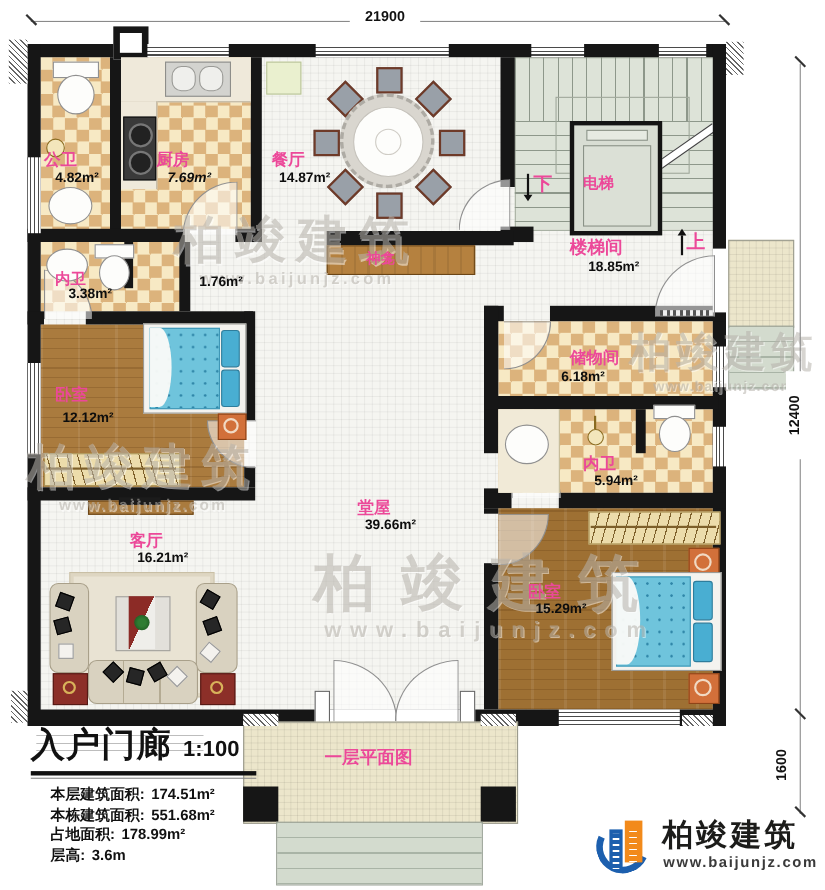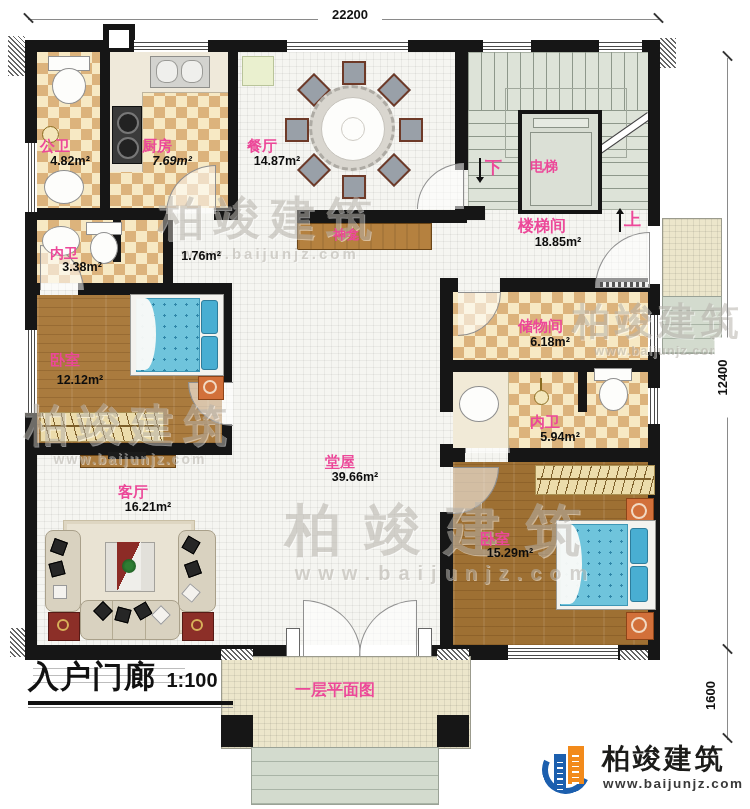--- a/index.html
+++ b/index.html
@@ -255,56 +255,62 @@
   <div class="rname" style="left:530px;top:158px;width:60px;font-size:14px;">电梯</div>
   <div class="rname" style="left:518px;top:218px;width:80px;font-size:16px;">楼梯间</div>
   <div class="rarea" style="left:520px;top:236px;width:76px;">18.85m²</div>
   <div class="rname" style="left:50px;top:245px;width:60px;font-size:14px;">内卫</div>
   <div class="rarea" style="left:52px;top:261px;width:60px;">3.38m²</div>
   <div class="rname" style="left:333px;top:228px;width:60px;font-size:13px;line-height:14px;">神龛</div>
   <div class="rarea" style="left:170px;top:250px;width:62px;">1.76m²</div>
   <div class="rname" style="left:50px;top:352px;width:60px;">卧室</div>
   <div class="rarea" style="left:42px;top:374px;width:76px;">12.12m²</div>
   <div class="rname" style="left:518px;top:318px;width:80px;">储物间</div>
-  <div class="rarea" style="left:514px;top:336px;width:72px;">6.18m²</div>
+  <div class="rarea" style="left:494px;top:336px;width:72px;">6.18m²</div>
   <div class="rname" style="left:530px;top:414px;width:60px;">内卫</div>
   <div class="rarea" style="left:525px;top:431px;width:70px;">5.94m²</div>
   <div class="rname" style="left:325px;top:454px;width:60px;">堂屋</div>
   <div class="rarea" style="left:315px;top:471px;width:80px;">39.66m²</div>
   <div class="rname" style="left:118px;top:484px;width:60px;">客厅</div>
   <div class="rarea" style="left:108px;top:501px;width:80px;">16.21m²</div>
   <div class="rname" style="left:480px;top:531px;width:60px;">卧室</div>
   <div class="rarea" style="left:472px;top:547px;width:76px;">15.29m²</div>
   <div class="rname" style="left:295px;top:682px;width:100px;font-size:16px;">一层平面图</div>
 
   <div class="rname" style="left:485px;top:160px;width:20px;font-size:17px;">下</div>
   <div class="abs" style="left:479px;top:158px;width:2px;height:20px;background:#111;"></div>
   <div class="abs" style="left:476px;top:177px;width:0;height:0;border-left:4px solid transparent;border-right:4px solid transparent;border-top:6px solid #111;"></div>
   <div class="rname" style="left:624px;top:212px;width:20px;font-size:17px;">上</div>
   <div class="abs" style="left:619px;top:214px;width:2px;height:18px;background:#111;"></div>
   <div class="abs" style="left:616px;top:208px;width:0;height:0;border-left:4px solid transparent;border-right:4px solid transparent;border-bottom:6px solid #111;"></div>
 
   <div class="dimline" style="left:28px;top:19px;width:632px;height:1px;"></div>
   <div class="tick" style="left:22px;top:17px;"></div>
   <div class="tick" style="left:652px;top:17px;"></div>
-  <div class="dim" style="left:318px;top:7px;width:64px;background:#fff;">22200</div>
+  <div class="dim" style="left:318px;top:7px;width:64px;background:#fff;">21900</div>
   <div class="dimline" style="left:727px;top:58px;width:1px;height:682px;"></div>
   <div class="tick" style="left:721px;top:55px;"></div>
   <div class="tick" style="left:721px;top:648px;"></div>
   <div class="tick" style="left:721px;top:737px;"></div>
   <div class="dim" style="left:682px;top:370px;width:80px;transform:rotate(-90deg);background:#fff;">12400</div>
   <div class="dim" style="left:680px;top:688px;width:60px;transform:rotate(-90deg);background:#fff;">1600</div>
 
   <div class="abs" style="left:28px;top:656px;width:215px;">
     <div style="white-space:nowrap;">
       <span style="font-size:31px;font-weight:bold;color:#111;letter-spacing:1px;">入户门廊</span>
       <span style="font-size:20px;font-weight:bold;color:#111;margin-left:6px;">1:100</span>
     </div>
     <div style="width:205px;height:4px;background:#111;margin-top:3px;"></div>
     <div style="width:205px;height:1px;background:#888;margin-top:2px;"></div>
+    <div style="margin:5px 0 0 18px;">
+      <div class="statrow"><span>本层建筑面积:</span><span class="v">174.51m²</span></div>
+      <div class="statrow"><span>本栋建筑面积:</span><span class="v">551.68m²</span></div>
+      <div class="statrow"><span>占地面积:</span><span class="v">178.99m²</span></div>
+      <div class="statrow"><span>层高:</span><span class="v">3.6m</span></div>
+    </div>
   </div>
 
   <div class="abs" style="left:540px;top:740px;width:210px;height:64px;">
     <div style="position:absolute;left:2px;top:6px;width:48px;height:48px;border:6px solid transparent;border-left-color:#1c5fae;border-bottom-color:#1c5fae;border-radius:50%;transform:rotate(-20deg);box-sizing:border-box;"></div>
     <div style="position:absolute;left:14px;top:14px;width:12px;height:36px;background:#1c5fae;background-image:repeating-linear-gradient(180deg,transparent 0 4px,#fff 4px 5.5px);background-size:6px 100%;background-repeat:no-repeat;background-position:3px 4px;"></div>
     <div style="position:absolute;left:28px;top:6px;width:16px;height:38px;background:#f28a1b;background-image:repeating-linear-gradient(180deg,transparent 0 4px,#fff 4px 5.5px);background-size:7px 100%;background-repeat:no-repeat;background-position:4px 5px;"></div>
     <div style="position:absolute;left:62px;top:0px;width:148px;font-size:28px;font-weight:900;color:#1c1c1a;letter-spacing:3px;white-space:nowrap;">柏竣建筑</div>
     <div style="position:absolute;left:63px;top:36px;width:148px;font-size:13.5px;font-weight:bold;color:#3a3a3a;letter-spacing:1.5px;white-space:nowrap;">www.baijunjz.com</div>
   </div>
 

